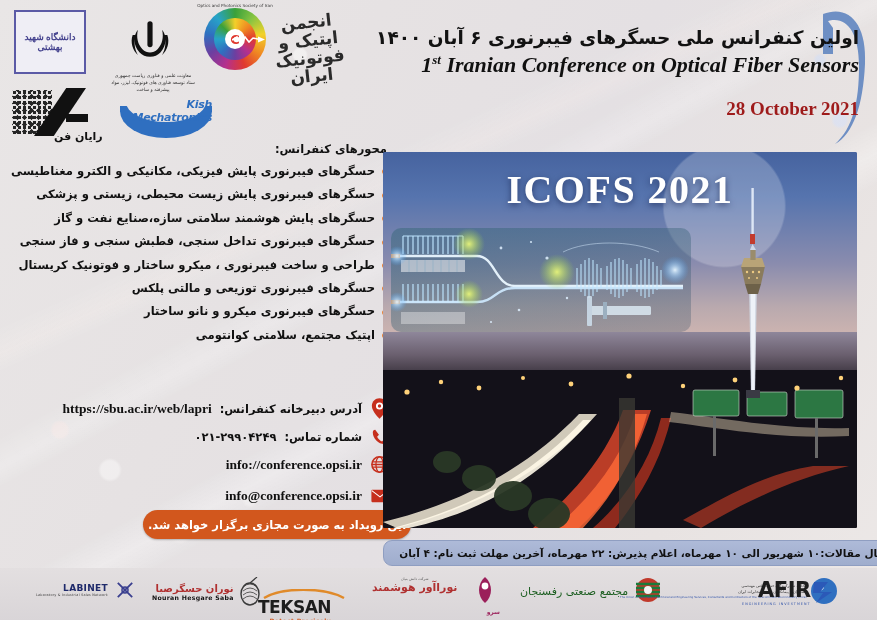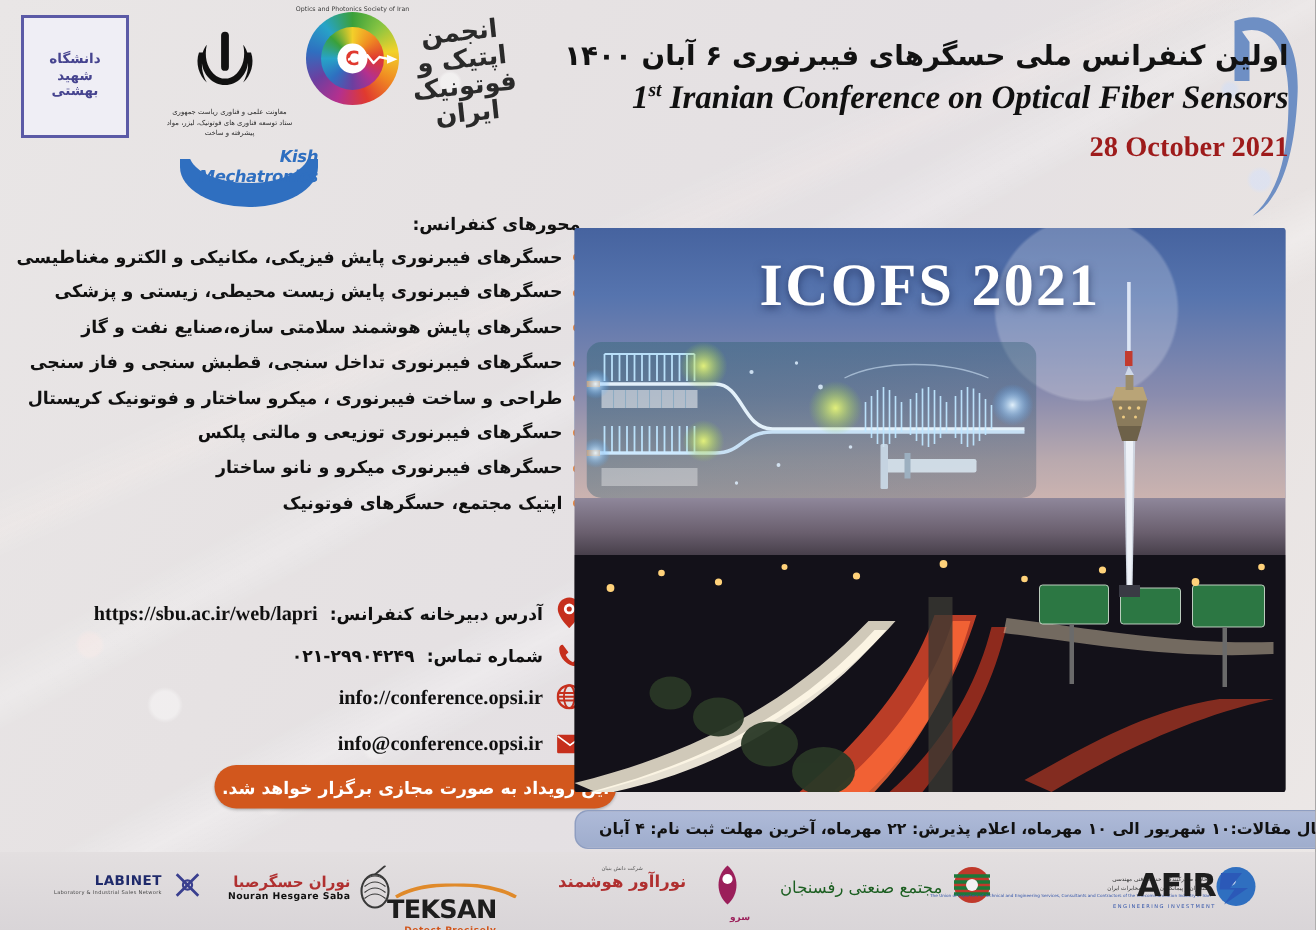--- a/index.html
+++ b/index.html
@@ -27,22 +27,22 @@
     position:absolute; inset:0; pointer-events:none;
     background:
       linear-gradient(-28deg, transparent 40%, rgba(255,255,255,.35) 43%, transparent 46%),
       linear-gradient(-28deg, transparent 55%, rgba(255,255,255,.25) 57%, transparent 60%),
       linear-gradient(-24deg, transparent 63%, rgba(255,245,240,.22) 65%, transparent 68%);
     opacity:.9;
   }
   
   .logo-row{ position:absolute; left:0; top:0; width:430px; height:150px; }
   .logo{ position:absolute; }
-  .sbu-logo{ left:14px; top:10px; width:72px; height:82px;
-     border:2px solid #5b5aa6; background:#efeef5; }
+  .sbu-logo{ left:14px; top:10px; width:72px; height:64px;
+     border:2px solid #5b5aa6; background:#efeef5;font-family:Liberation Serif, serif; }
   .sbu-logo .ink{ position:absolute; inset:5px; color:#46448f;
      font-size:9px; line-height:1.15; font-weight:bold; text-align:center;
      display:flex; flex-direction:column; justify-content:center; letter-spacing:-.5px;}
   .iran-emblem{ left:120px; top:14px; width:60px; height:56px;
      display:flex; align-items:center; justify-content:center; }
   .iran-emblem svg{ width:52px; height:52px; }
   .emblem-cap{ position:absolute; left:103px; top:72px; width:100px;
      font-size:4.6px; line-height:1.55; color:#2c2c2c; text-align:center; }
   .opsi-logo{ left:204px; top:8px; width:62px; height:62px; }
   .opsi-ring{ position:absolute; inset:0; border-radius:50%;
@@ -85,21 +85,21 @@
   
   .title-block{ position:absolute; right:18px; top:26px; width:455px;
      text-align:right; direction:rtl; }
   .title-fa{ font-size:18.5px; font-weight:bold; color:#121212; line-height:1.35;
      white-space:nowrap; }
   .title-en{ direction:ltr; text-align:right; font-family:"Liberation Serif","DejaVu Serif",serif;
      font-size:22px; font-style:italic; font-weight:bold; color:#101010; margin-top:1px;
      white-space:nowrap; }
   .title-en .ord{ font-size:13px; vertical-align:super; }
   .title-date{ direction:ltr; text-align:right; font-family:"Liberation Serif","DejaVu Serif",serif;
-     font-size:19px; font-weight:bold; color:#9e1b1b; margin-top:10px; }
+     font-size:19px; font-weight:bold; color:#9e1b1b; margin-top:20px; }
   .swoosh{ position:absolute; right:6px; top:2px; width:62px; height:146px; pointer-events:none;}
 
   
   .topics{ position:absolute; right:490px; top:142px; width:365px;
      direction:rtl; text-align:right; }
   .topics-head{ font-size:11.5px; font-weight:bold; color:#111; margin-bottom:9px;
      padding-left:8px; }
   .topic{ display:flex; align-items:center; justify-content:flex-start;
      gap:7px; margin-bottom:9.5px; }
   .dot{ width:5px; height:5px; border-radius:50%; background:#e8833a; flex:0 0 auto; }
@@ -214,20 +214,26 @@
       </svg>
     </div>
     <div class="opsi-caption">
       <span style="top:1px">Optics and Photonics Society of Iran</span>
     </div>
 
     <div class="logo opsi-fa">
       <div class="ink">انجمن اپتیک و فوتونیک ایران</div>
     </div>
 
+    <div class="logo rayan-logo">
+      <div class="rayan-dots"></div>
+      <div class="rayan-slash"></div>
+      <div class="rayan-bar"></div>
+      <div class="rayan-text">رایان فن</div>
+    </div>
 
     <div class="logo kish-logo">
       <div class="kish-swoosh"></div>
       <div class="kish-text">Kish Mechatronics</div>
     </div>
   </div>
 
   <svg class="swoosh" viewBox="0 0 62 146" aria-hidden="true">
     <path d="M14 12 C 40 2, 58 22, 56 62 C 54 104, 44 132, 26 142 C 44 126, 50 100, 50 64 C 50 28, 36 12, 16 20 Z" fill="#6e8fc4"></path>
     <path d="M14 12 L14 52 L24 52 L24 26 Z" fill="#6e8fc4"></path>
@@ -264,21 +270,21 @@
     <div class="topic">
       <span class="dot"></span>
       <span class="topic-label">حسگرهای فیبرنوری توزیعی و مالتی پلکس</span>
     </div>
     <div class="topic">
       <span class="dot"></span>
       <span class="topic-label">حسگرهای فیبرنوری میکرو و نانو ساختار</span>
     </div>
     <div class="topic">
       <span class="dot"></span>
-      <span class="topic-label">اپتیک مجتمع، حسگرهای فوتونیک</span>
+      <span class="topic-label">اپتیک مجتمع، سلامتی کوانتومی</span>
     </div>
   </div>
 
   <div class="contact">
 
     <div class="crow">
       <span class="cicon">
         <svg viewBox="0 0 20 24" width="17" height="21" aria-hidden="true">
           <path d="M10 0C4.9 0 1 3.9 1 9c0 6.5 9 15 9 15s9-8.5 9-15c0-5.1-3.9-9-9-9z" fill="#c62f1d"></path>
           <circle cx="10" cy="9" r="4.2" fill="#fff"></circle>

